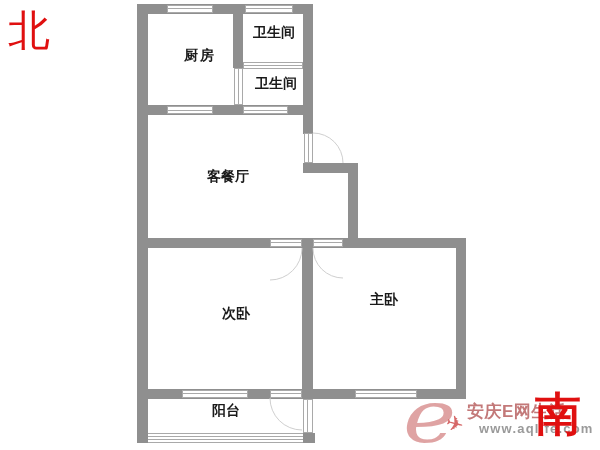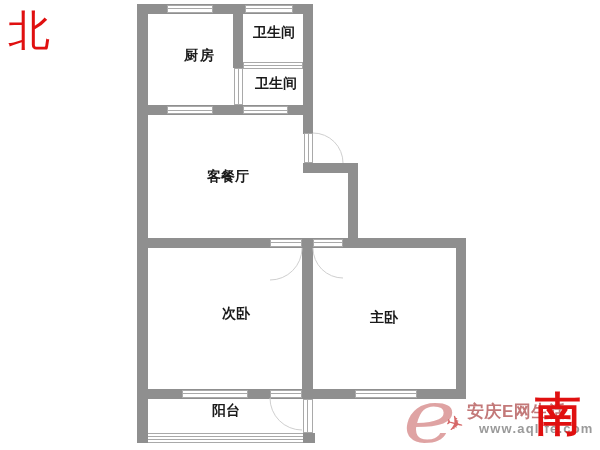--- a/index.html
+++ b/index.html
@@ -70,21 +70,21 @@
     <path d="M302,248 A32,32 0 0 1 270,280"></path>
     <path d="M313,248 A30,30 0 0 0 343,278"></path>
     <path d="M270,398 A32,32 0 0 0 302,430"></path>
   </svg>
 
   <div class="room-label" style="left:200px;top:56px;letter-spacing:2px">厨房</div>
   <div class="room-label" style="left:274px;top:33px">卫生间</div>
   <div class="room-label" style="left:276px;top:84px">卫生间</div>
   <div class="room-label" style="left:228px;top:177px">客餐厅</div>
   <div class="room-label" style="left:236px;top:314px">次卧</div>
-  <div class="room-label" style="left:384px;top:318px">主卧</div>
+  <div class="room-label" style="left:384px;top:300px">主卧</div>
   <div class="room-label" style="left:226px;top:411px">阳台</div>
 
   <div class="compass" id="compass-north">北</div>
 
   <div class="wm" id="wm-logo">e</div>
   <div class="wm" id="wm-name">安庆E网生活</div>
   <div class="wm" id="wm-plane">✈</div>
   <div class="wm" id="wm-url">www.aqlife.com</div>
 
   <div class="compass" id="compass-south">南</div>

